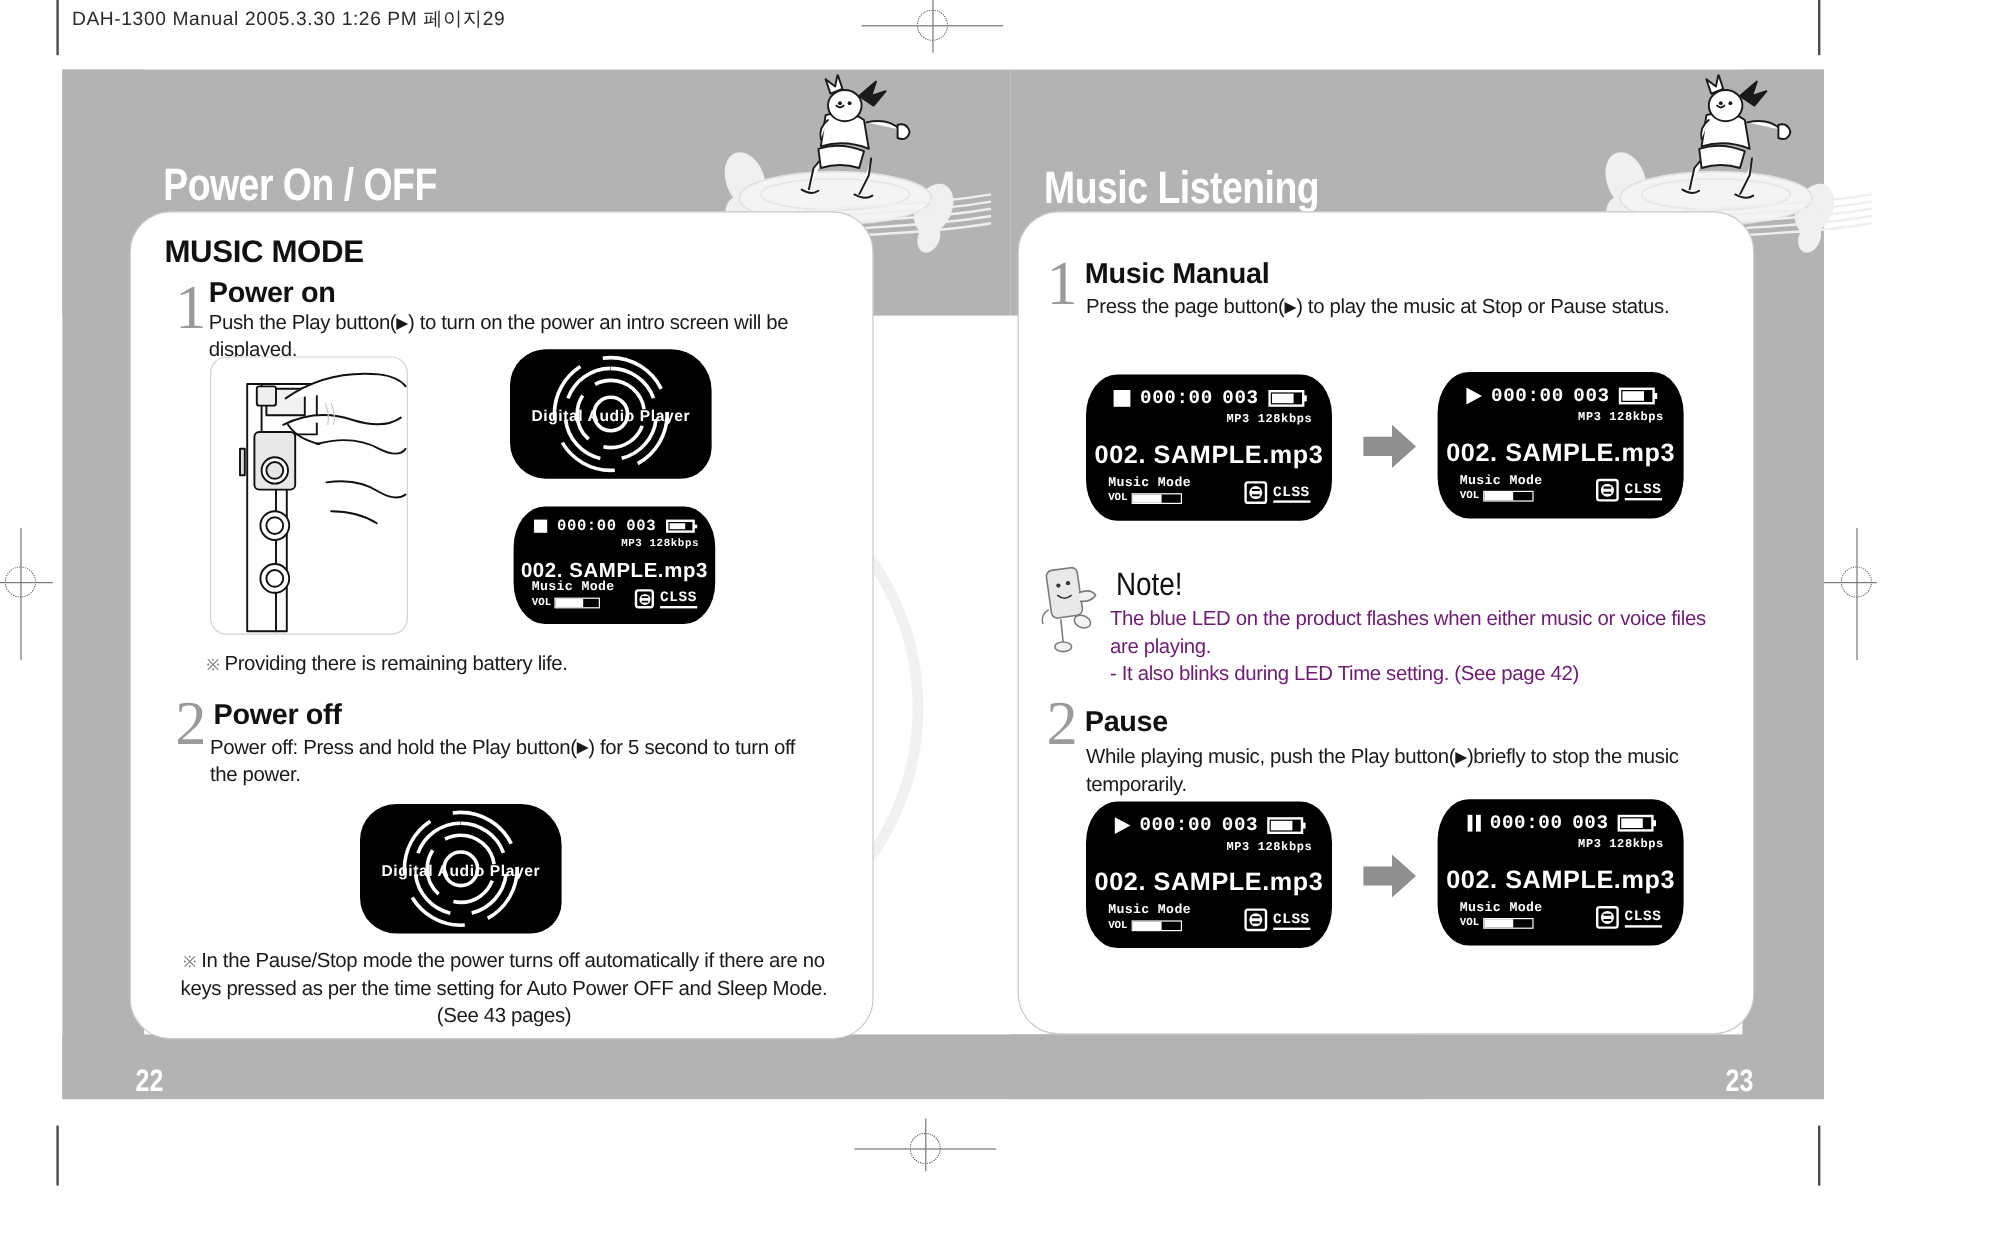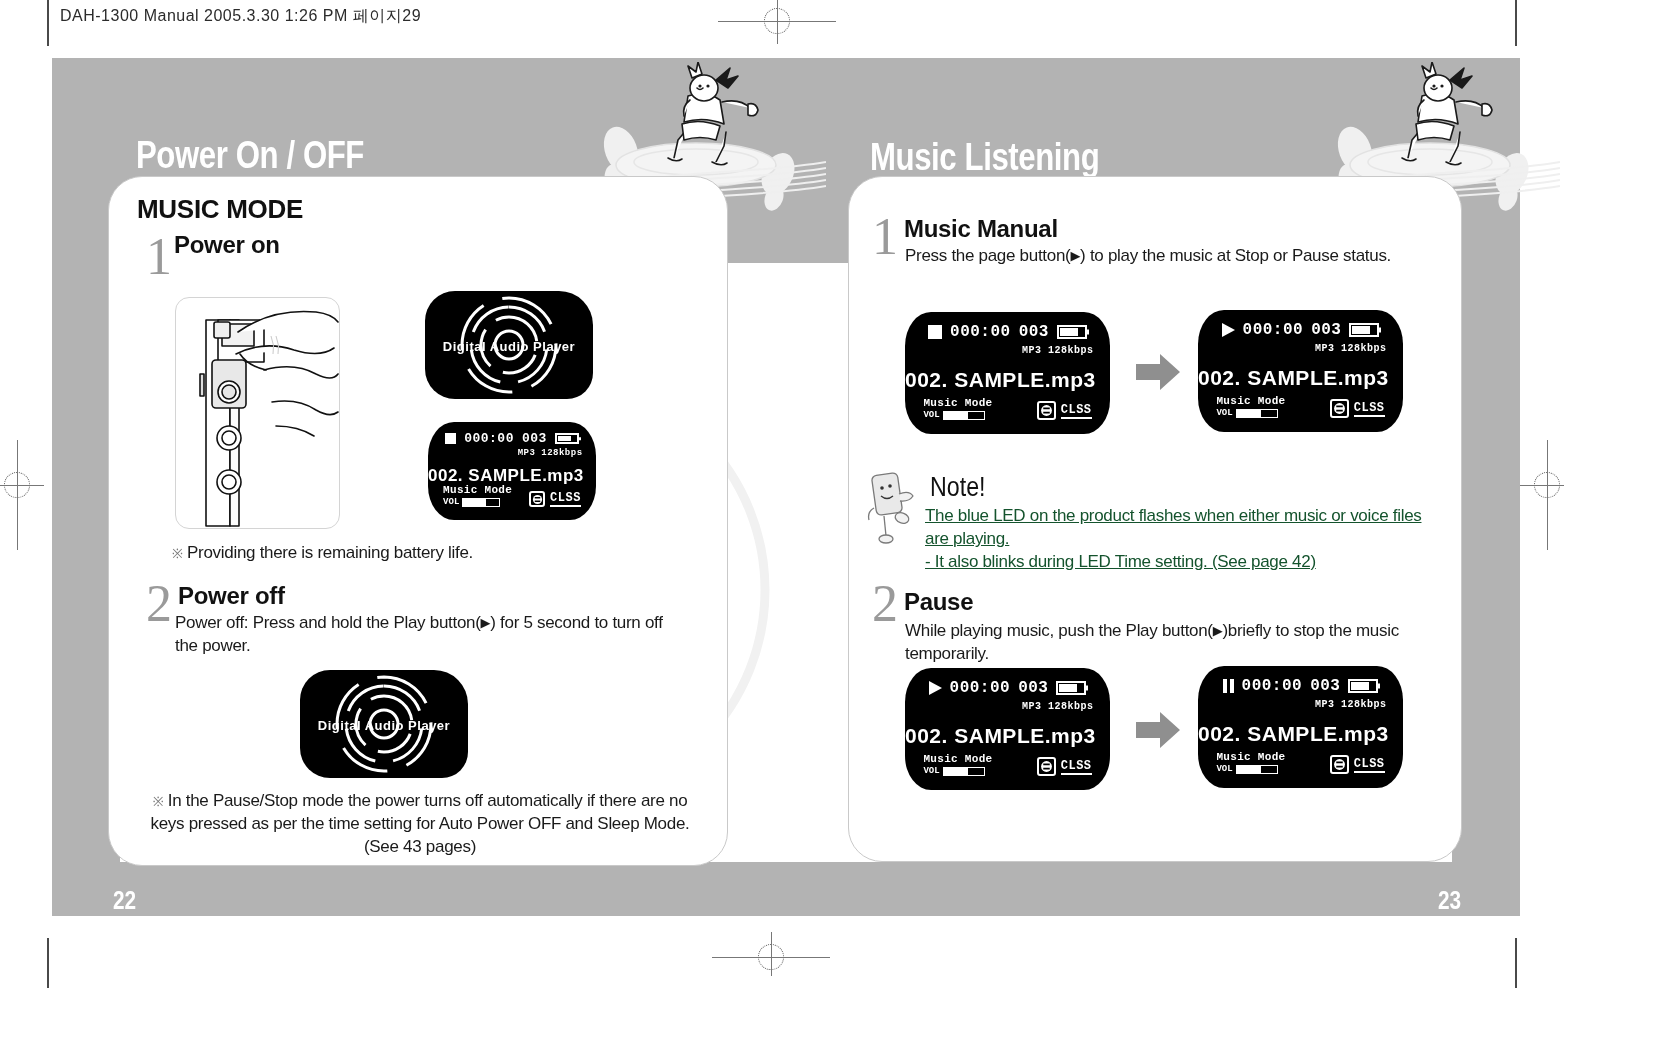--- a/index.html
+++ b/index.html
@@ -61,22 +61,22 @@
   }
   .step-title {
     position:absolute; font-size:24px; font-weight:700; color:#111;
     letter-spacing:-0.3px; white-space:nowrap;
   }
   .body-text {
     position:absolute; font-size:17px; color:#1a1a1a;
     line-height:1.35; letter-spacing:-0.3px;
   }
   .note-text {
-    position:absolute; font-size:17px; color:#14532d;
-    line-height:1.38; letter-spacing:-0.3px;text-decoration:underline;
+    position:absolute; font-size:17px; color:#701a75;
+    line-height:1.38; letter-spacing:-0.3px;
   }
   .note-title {
     position:absolute; font-size:27px; color:#111; font-weight:400;
     font-family:"Liberation Sans Narrow","Liberation Sans",sans-serif;
     transform:scaleX(0.86); transform-origin:left center;
   }
   .play-glyph { font-size:13px; vertical-align:1px; }
 
   
   .pagenum {
@@ -116,21 +116,21 @@
     width:3px; height:50%; background:#fff;
   }
   .lcd-batt i { display:block; height:100%; background:#fff; }
   .lcd-codec {
     position:absolute; right:8%; font-size:9px; font-weight:700;
     font-family:"Liberation Mono","DejaVu Sans Mono",monospace;
     letter-spacing:0.5px;
   }
   .lcd-file {
     position:absolute; left:0; right:0;
-    text-align:left; font-weight:700;
+    text-align:center; font-weight:700;
     font-family:"Liberation Sans",sans-serif;
     letter-spacing:0.5px;
   }
   .lcd-bottom {
     position:absolute; left:9%; right:9%;
     display:flex; align-items:flex-end; justify-content:space-between;
   }
   .lcd-mode-wrap { display:flex; flex-direction:column; gap:1px; }
   .lcd-mode {
     font-size:11px; font-weight:700;
@@ -270,20 +270,23 @@
   </svg>
 
   <div class="chapter-title" style="left:136px;top:134px;">Power On / OFF</div>
 
   <div class="card" style="left:108px;top:176px;width:620px;height:690px;"></div>
 
   <div class="mode-label" style="left:137px;top:194px;">MUSIC MODE</div>
 
   <div class="stepnum" style="left:146px;top:231px;">1</div>
   <div class="step-title" style="left:174px;top:231px;">Power on</div>
+  <div class="body-text" style="left:174px;top:258px;width:545px;">
+    <span>Push the Play button(</span><span class="play-glyph">▶</span><span>) to turn on the power an intro screen will be displayed.</span>
+  </div>
 
   <div class="illus-frame" style="left:175px;top:297px;width:165px;height:232px;">
     <svg width="165" height="232" viewBox="0 0 165 232">
       <g stroke="#111" fill="#fff" stroke-width="1.6" stroke-linejoin="round" stroke-linecap="round">
 
         <rect x="30" y="22" width="24" height="206"></rect>
         <rect x="54" y="22" width="9" height="206" fill="#fcfcfc"></rect>
 
         <path d="M42 22 h46 v42 h-46 z" fill="#fff"></path>
         <rect x="46" y="26" width="32" height="22" fill="#f2f2f2"></rect>

